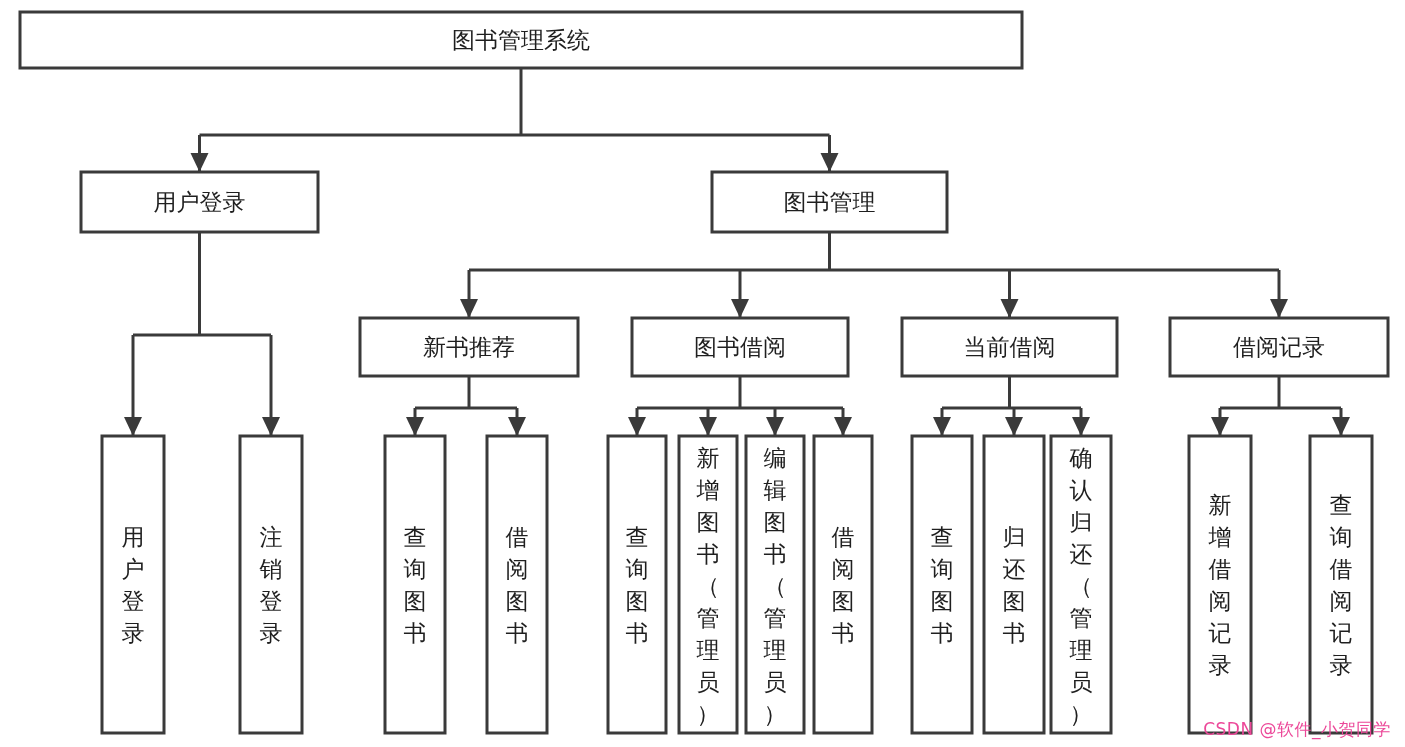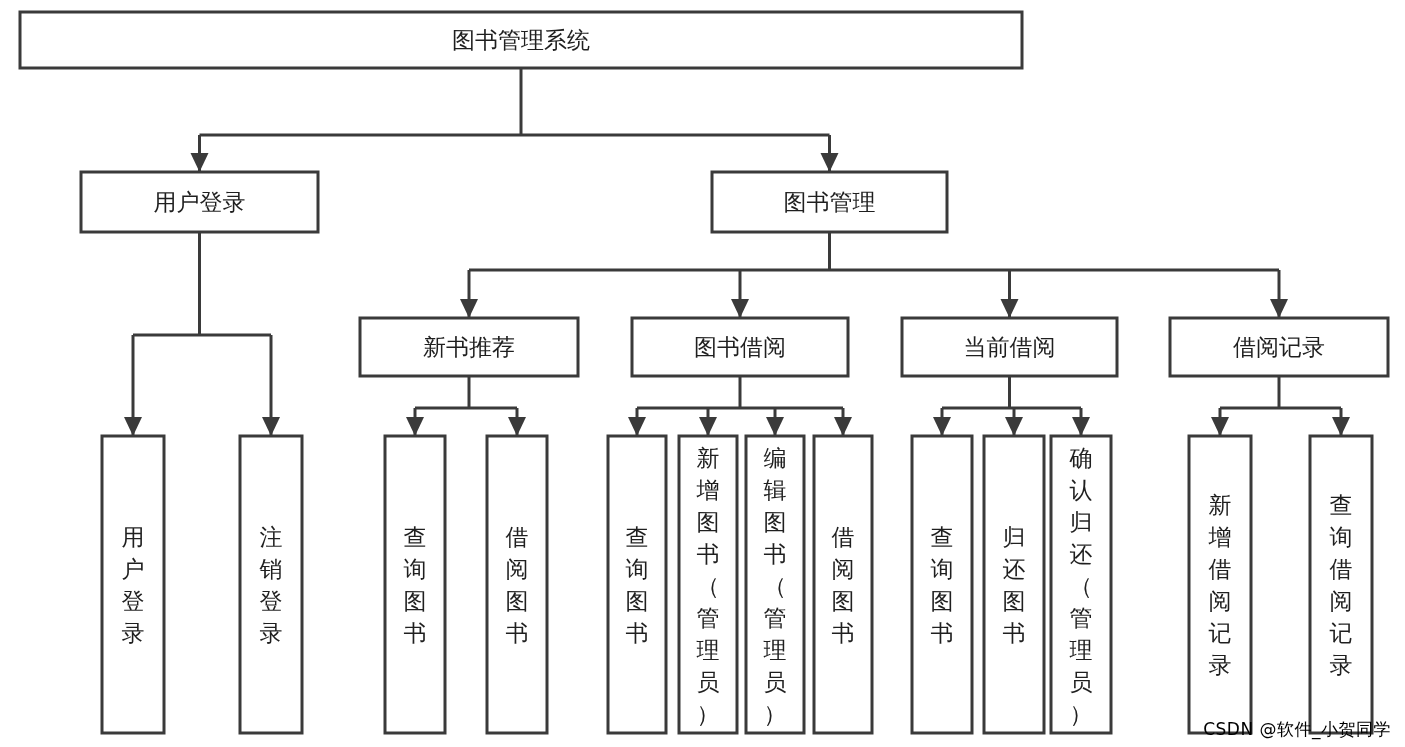--- a/index.html
+++ b/index.html
@@ -53,21 +53,21 @@
     font-size: 23px;
     fill: #1f1f1f;
     text-anchor: middle;
   }
   .watermark {
     position: absolute;
     right: 14px;
     bottom: 6px;
     font-family: "DejaVu Sans", "Liberation Sans", sans-serif;
     font-size: 17px;
-    color: #000000;
+    color: #ec4899;
     white-space: nowrap;
     letter-spacing: 0.5px;
   }
 </style>
 </head>
 <body>
 
 <div id="diagram-root">
   <svg class="flow" id="flow-svg" viewBox="0 0 1405 747">
       <g>

